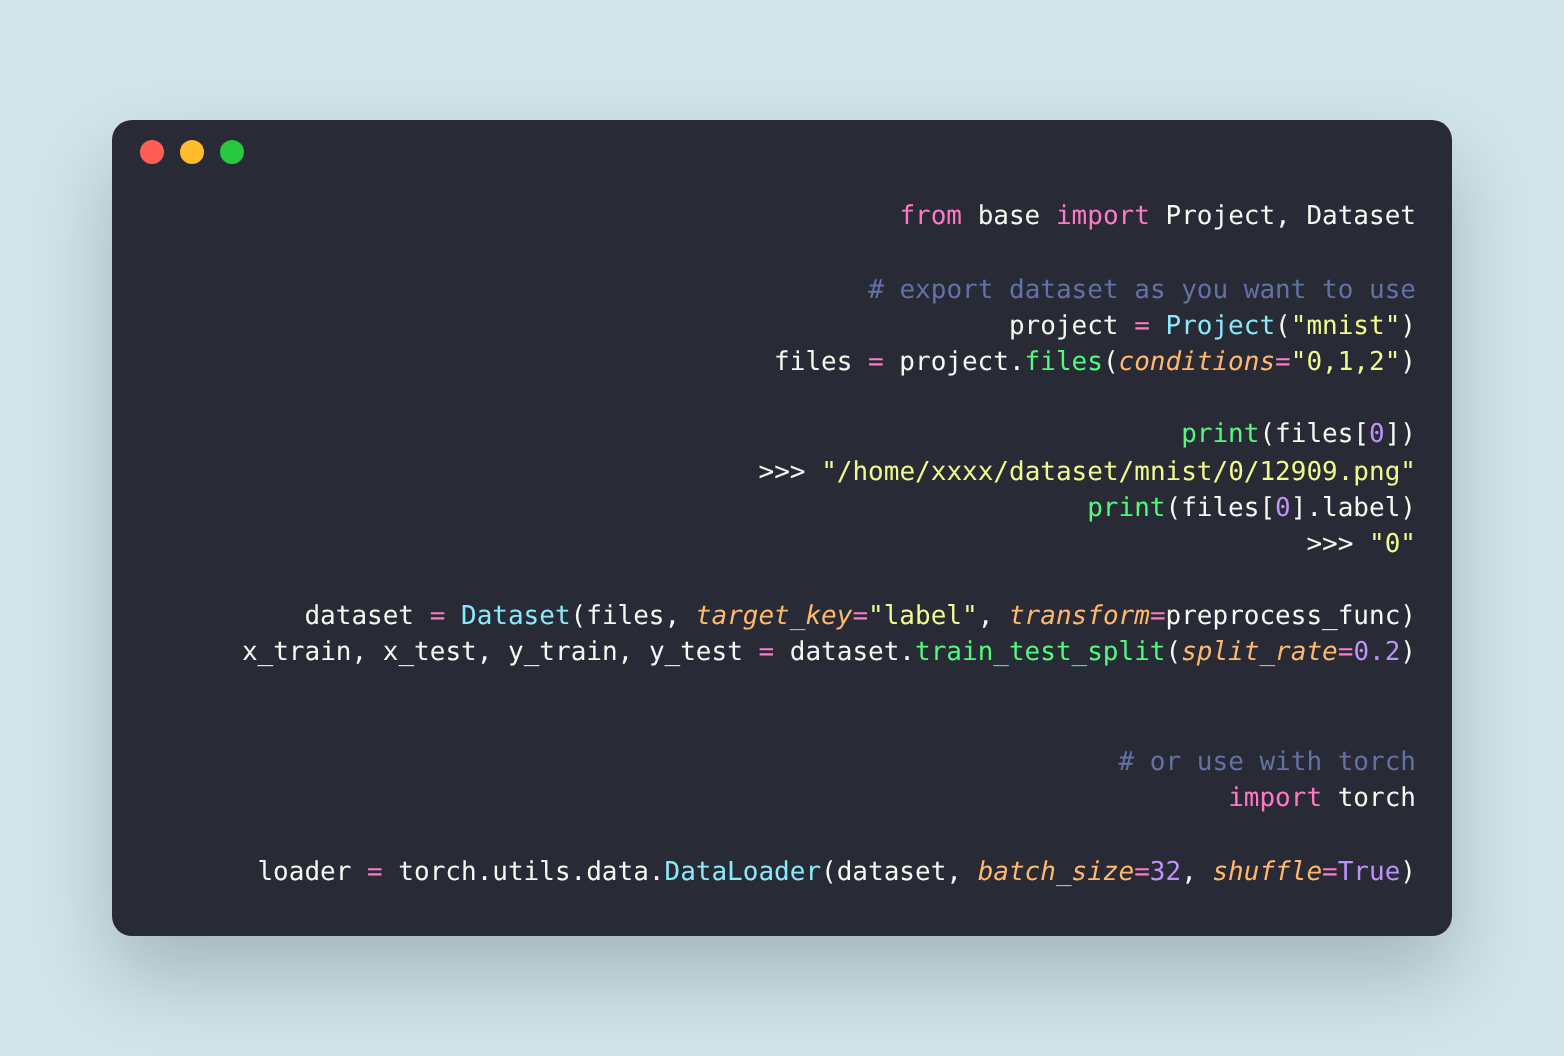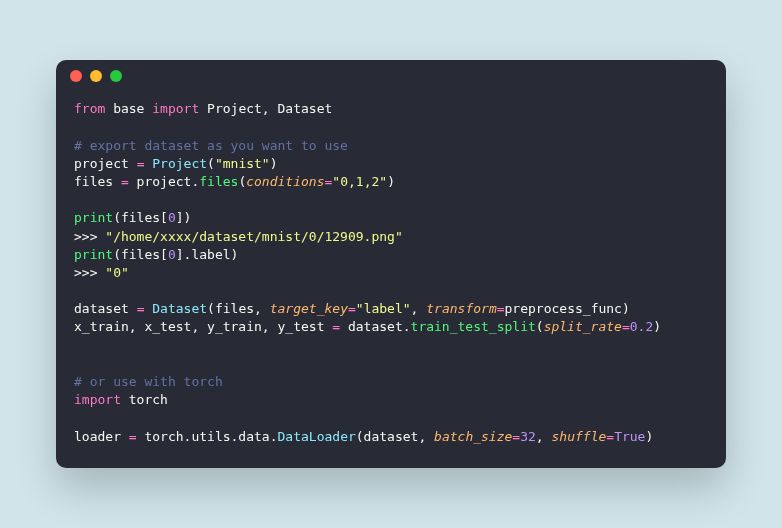--- a/index.html
+++ b/index.html
@@ -11,20 +11,21 @@
       align-items: center;
       justify-content: center;
       font-family: 'Menlo', 'Monaco', 'Consolas', monospace;
     }
     .window {
       background: #282a36;
       border-radius: 10px;
       width: 670px;
       box-shadow: 0 20px 40px rgba(0,0,0,0.2);
       overflow: hidden;
+      text-align: right;
     }
     .titlebar {
       height: 32px;
       display: flex;
       align-items: center;
       padding: 0 14px;
       gap: 8px;
     }
     .dot {
       width: 12px;

